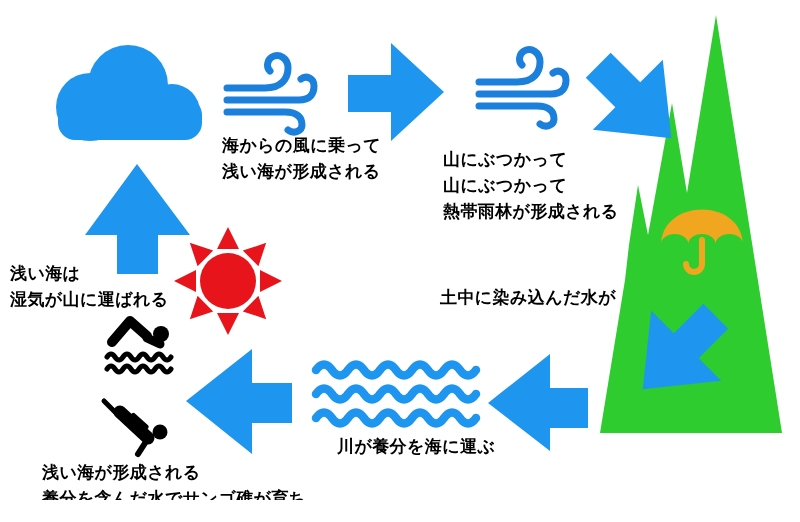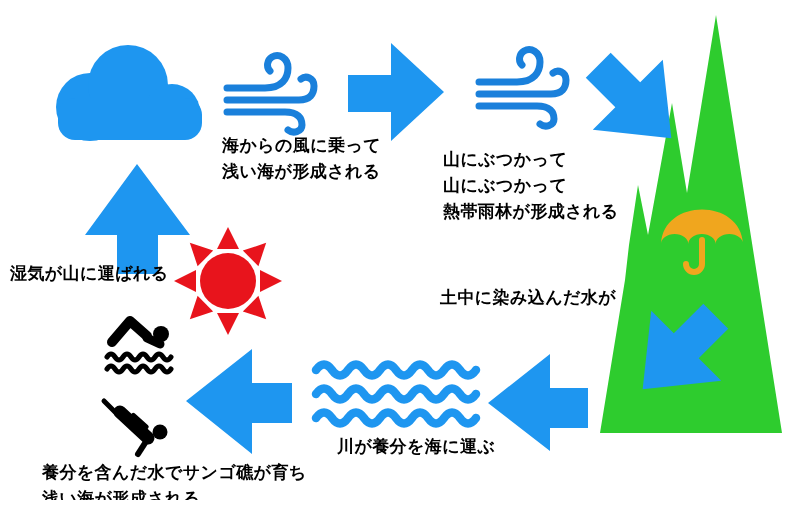--- a/index.html
+++ b/index.html
@@ -114,29 +114,30 @@
     <div>浅い海が形成される</div>
   </div>
 
   <div class="lbl" style="left:443px;top:147px;">
     <div>山にぶつかって</div>
     <div>山にぶつかって</div>
     <div>熱帯雨林が形成される</div>
   </div>
 
   <div class="lbl" style="left:10px;top:261px;">
+    <div>浅い海は</div>
     <div>湿気が山に運ばれる</div>
   </div>
 
   <div class="lbl" style="left:440px;top:285px;">
     <div>土中に染み込んだ水が</div>
   </div>
 
   <div class="lbl" style="left:337px;top:434px;">
     <div>川が養分を海に運ぶ</div>
   </div>
 
   <div class="lbl" style="left:42px;top:460px;">
+    <div>浅い海が形成される</div>
     <div>養分を含んだ水でサンゴ礁が育ち</div>
-    <div>浅い海が形成される</div>
   </div>
 
 </div>
 
 </body></html>

